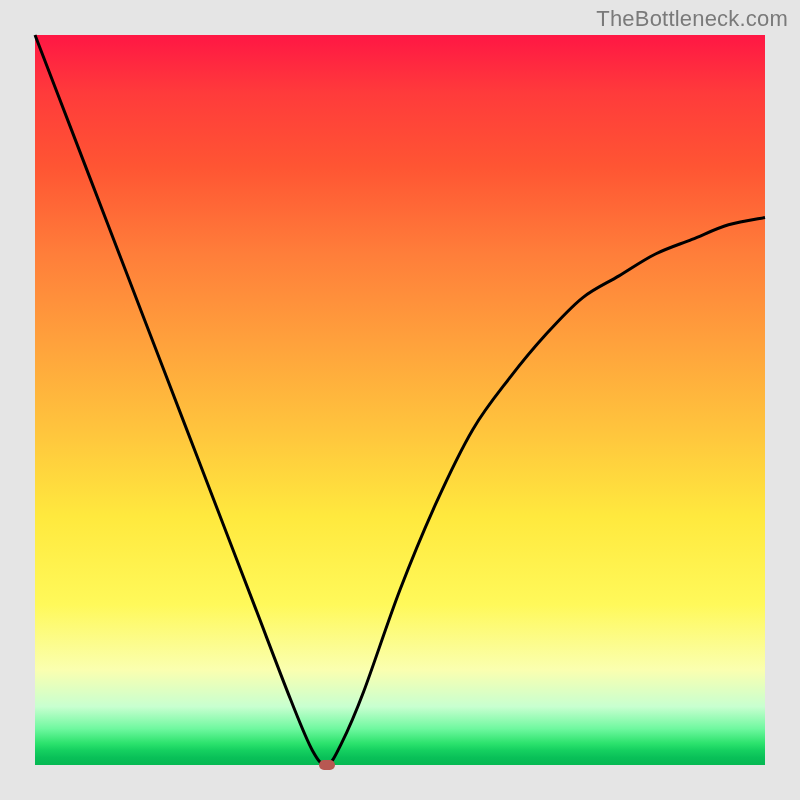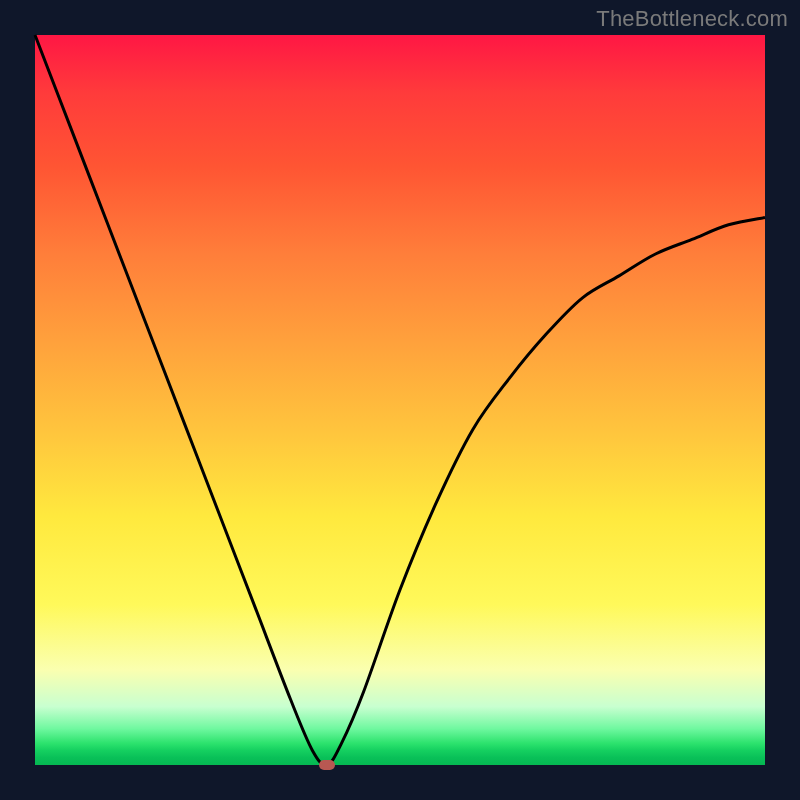--- a/index.html
+++ b/index.html
@@ -8,21 +8,21 @@
     width: 800px;
     height: 800px;
     background: #000;
     font-family: Arial, Helvetica, sans-serif;
     overflow: hidden;
   }
   .frame {
     position: relative;
     width: 800px;
     height: 800px;
-    background: #0f172a;
+    background: #e5e5e5;
   }
   .plot-area {
     position: absolute;
     left: 35px;
     top: 35px;
     width: 730px;
     height: 730px;
     background: linear-gradient(to bottom,
       #ff1744 0%,
       #ff3b3b 8%,

